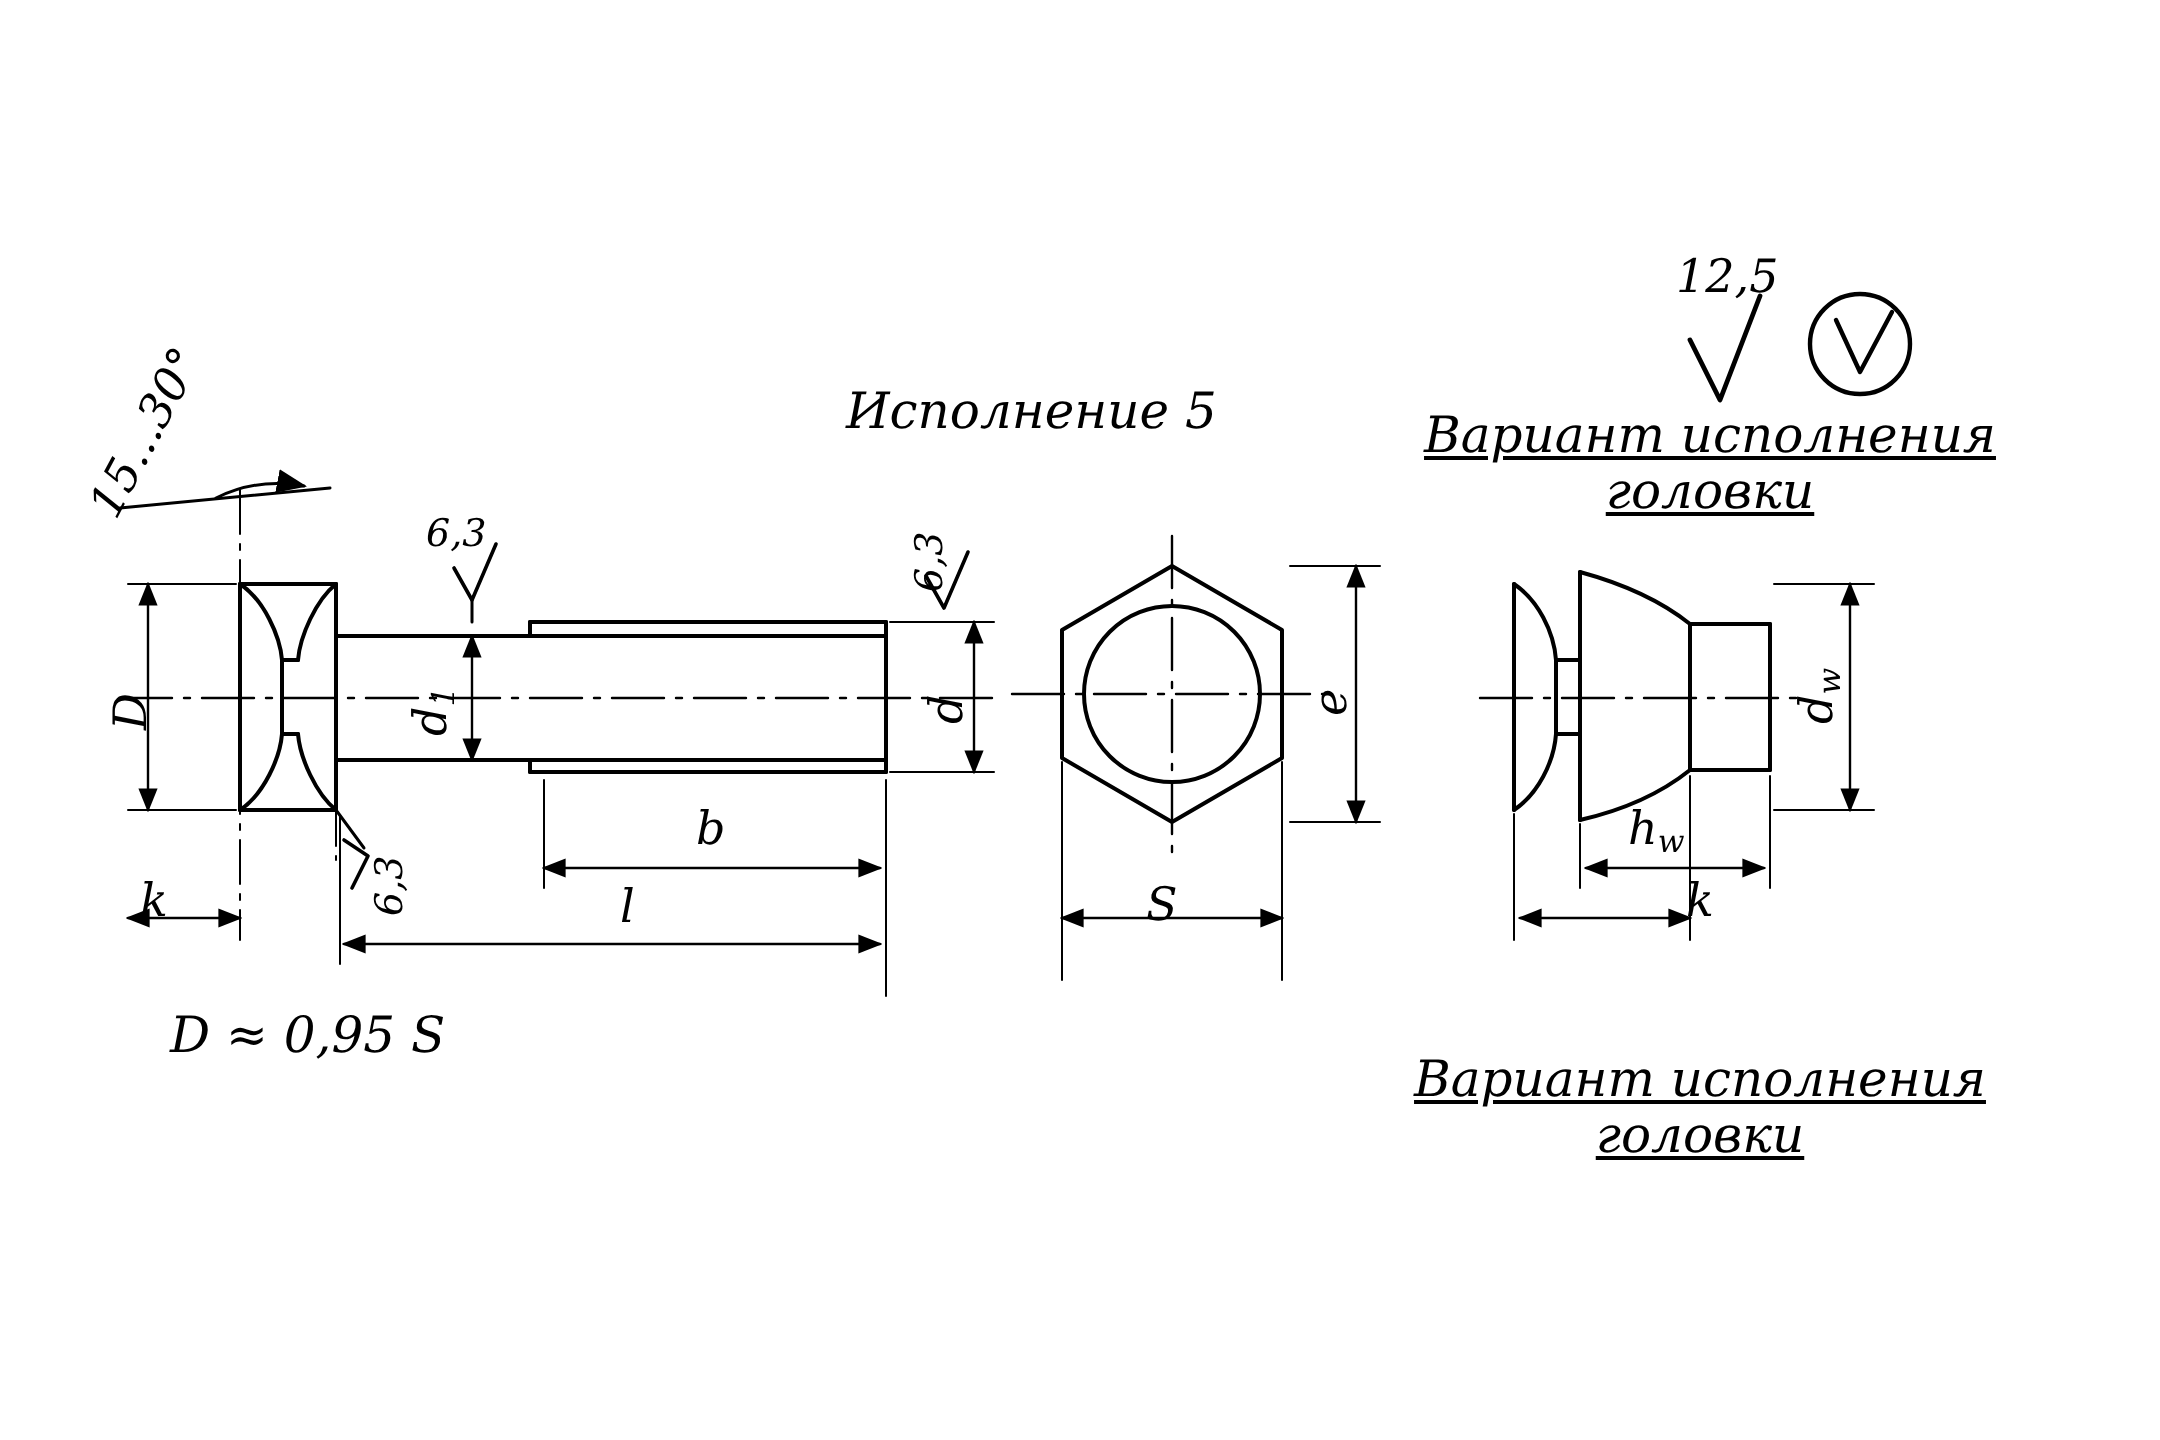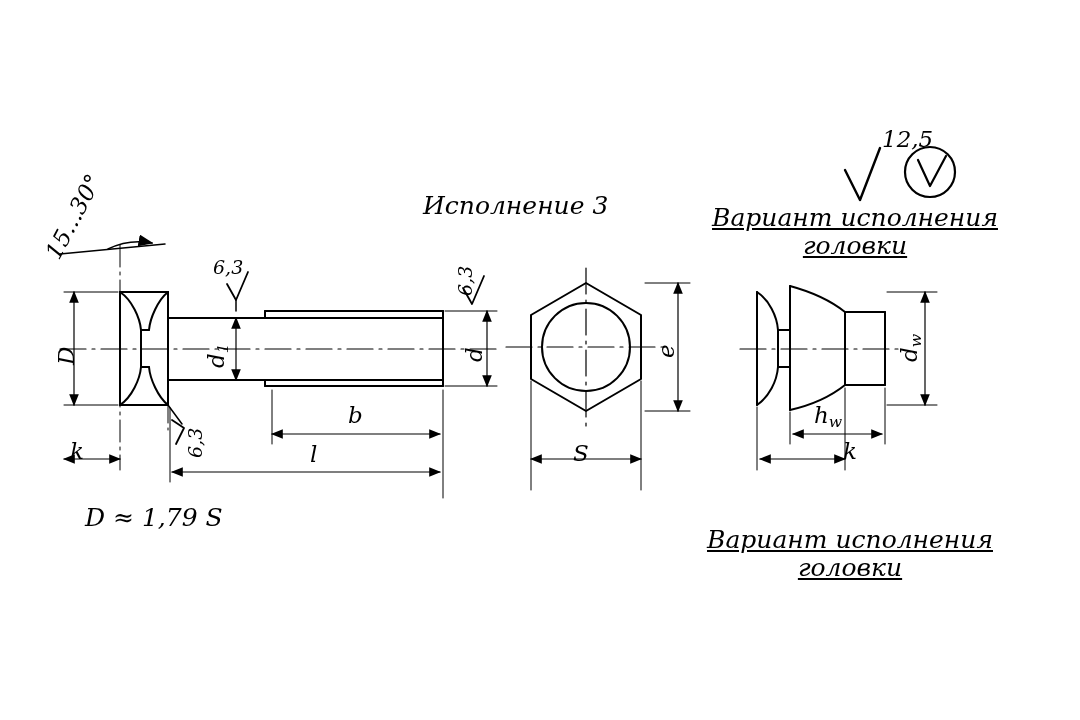--- a/index.html
+++ b/index.html
@@ -159,40 +159,40 @@
       <line x1="757" y1="407" x2="757" y2="470" stroke-width="1"></line>
       <line x1="845" y1="388" x2="845" y2="470" stroke-width="1"></line>
 
       <path d="M845,170 L860,200 L880,148" stroke-width="2.4"></path>
       <circle cx="930" cy="172" r="25" stroke-width="2.2"></circle>
       <path d="M918,160 L930,186 L946,156" stroke-width="2.2"></path>
 
     </g>
   </svg>
 
-  <div class="lbl big cyr" style="left:423px; top:193px;">Исполнение 3</div>
+  <div class="lbl big cyr" style="left:423px; top:193px;">Исполнение 5</div>
 
 
   <div class="lbl big cyr center" style="left:710px; top:205px; width:290px;">Вариант исполнения</div>
   <div class="lbl big cyr center" style="left:710px; top:233px; width:290px;">головки</div>
 
   <div class="lbl big cyr center" style="left:700px; top:527px; width:300px;">Вариант исполнения</div>
   <div class="lbl big cyr center" style="left:700px; top:555px; width:300px;">головки</div>
 
-  <div class="lbl med" style="left:838px; top:128px;margin-left:44px;">12,5</div>
+  <div class="lbl med" style="left:838px; top:128px;">12,5</div>
 
   <div class="lbl small" style="left:213px; top:258px;">6,3</div>
 
   <div class="lbl small rot90" style="left:456px; top:296px;">6,3</div>
 
   <div class="lbl small rot90" style="left:186px; top:458px;">6,3</div>
 
   <div class="lbl med rotUp" style="left:42px; top:252px;">15...30°</div>
 
-  <div class="lbl big" style="left:85px; top:505px;">D ≈ 1,79 S</div>
+  <div class="lbl big" style="left:85px; top:505px;">D ≈ 0,95 S</div>
 
   <div class="lbl med rot90" style="left:55px; top:365px;">D</div>
 
   <div class="lbl med" style="left:70px; top:440px;">k</div>
 
   <div class="lbl med rot90" style="left:205px; top:368px;"><span>d</span><span class="sub">1</span></div>
 
   <div class="lbl med rot90" style="left:463px; top:362px;">d</div>
 
   <div class="lbl med" style="left:348px; top:404px;">b</div>

